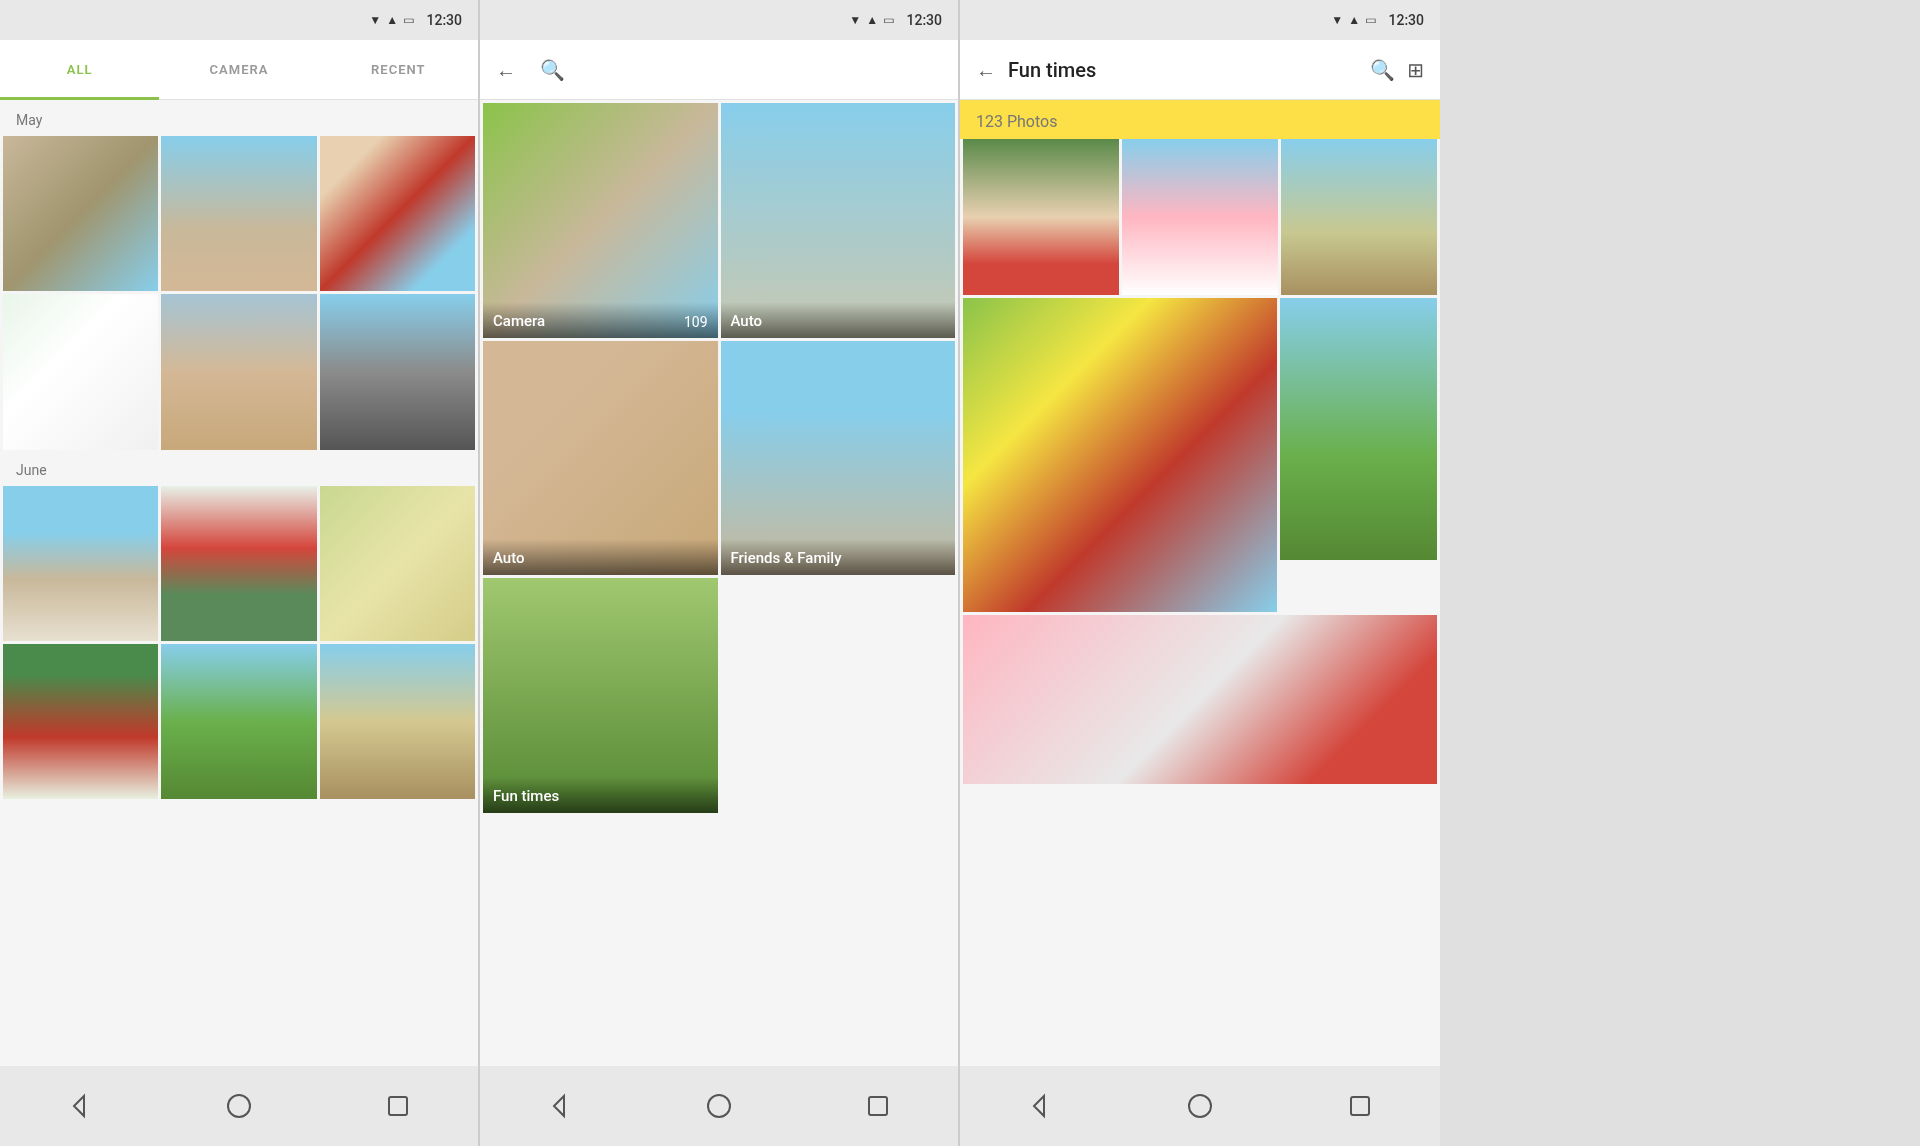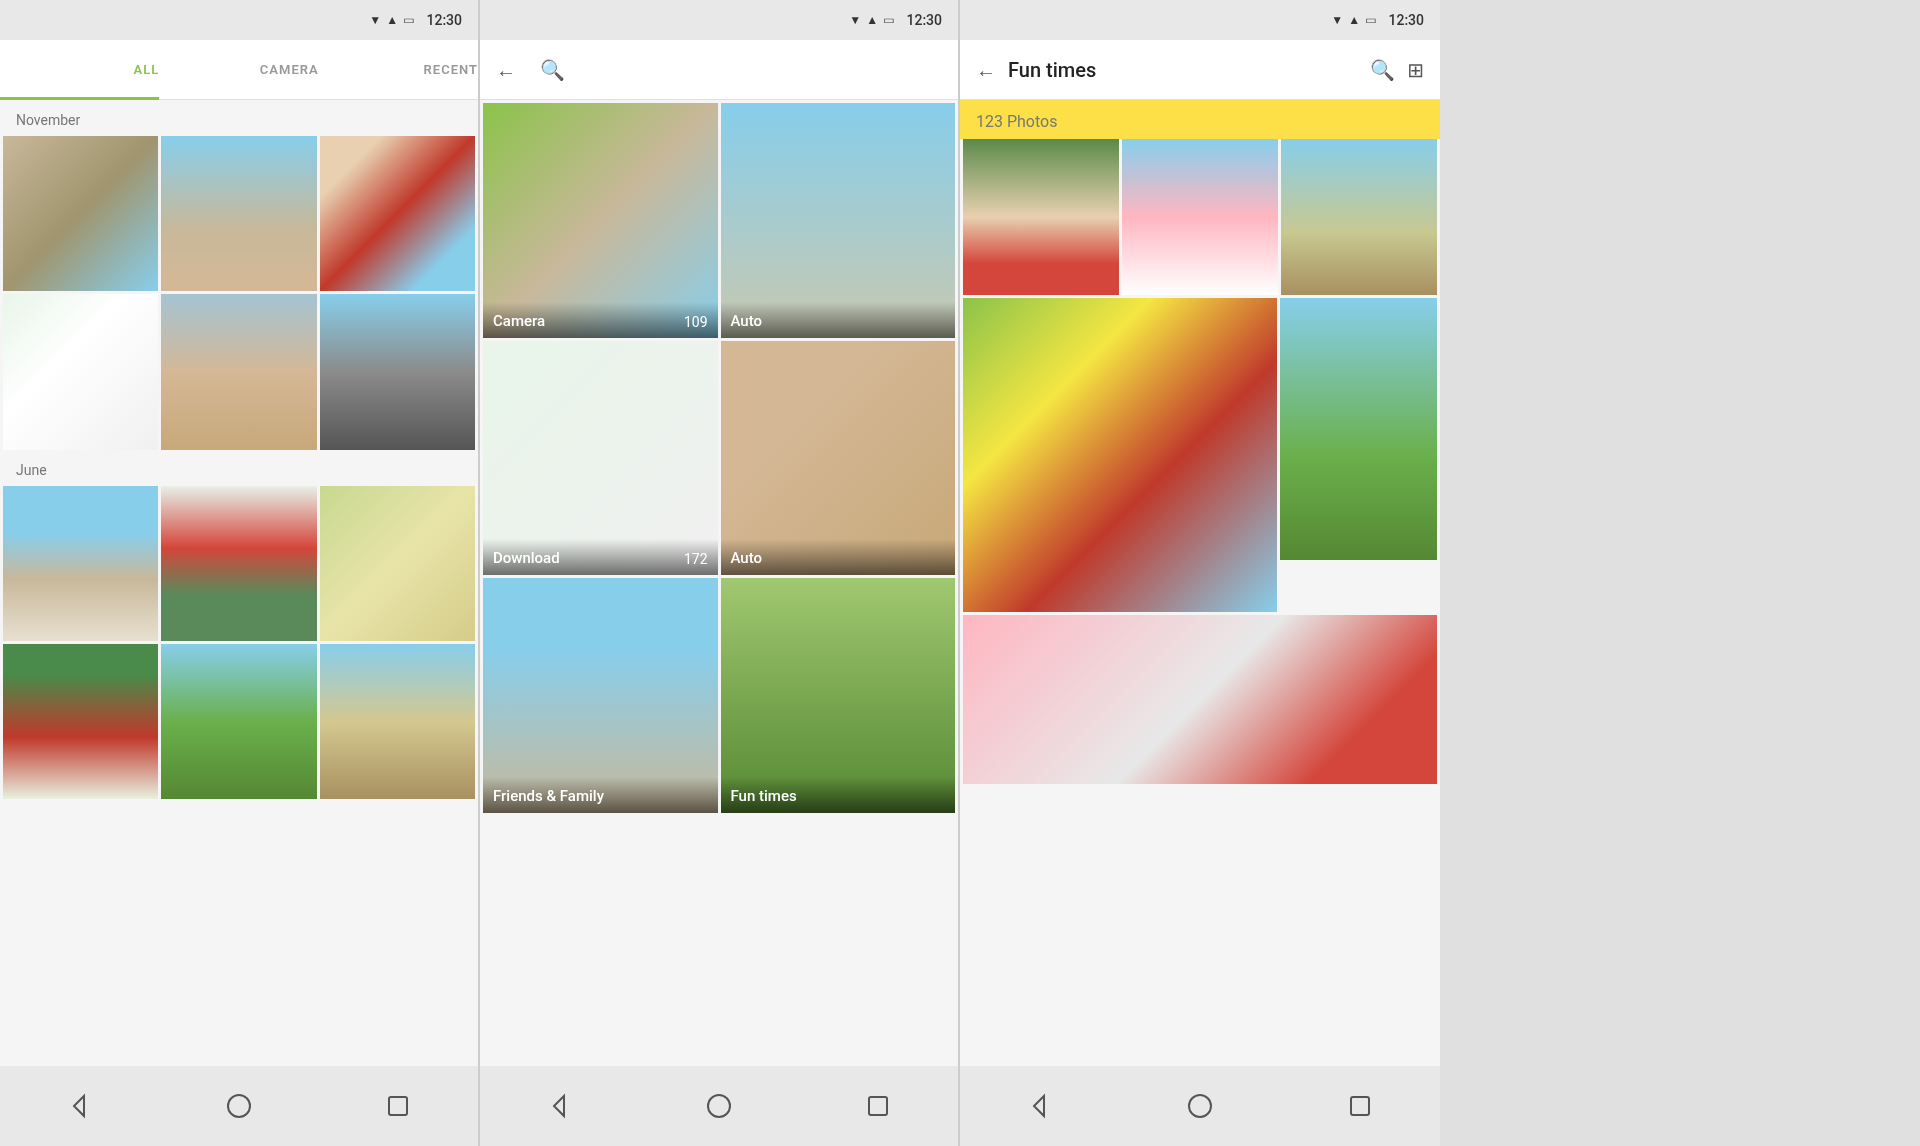--- a/index.html
+++ b/index.html
@@ -61,21 +61,21 @@
     }
     .top-nav.tabs {
       display: flex;
       flex-direction: row;
       padding: 0;
     }
     .tab-item {
       flex: 1;
       display: flex;
       flex-direction: column;
-      align-items: flex-end;
+      align-items: center;
       justify-content: center;
       height: 60px;
       font-size: 13px;
       font-weight: 600;
       color: #999;
       cursor: pointer;
       position: relative;
       letter-spacing: 1px;
     }
     .tab-item.active {
@@ -266,21 +266,21 @@
     <div class="tab-item">
       <span>CAMERA</span>
     </div>
     <div class="tab-item">
       <span>RECENT</span>
     </div>
   </div>
 
   <div class="content">
 
-    <div class="photo-section-label">November</div>
+    <div class="photo-section-label">May</div>
     <div class="photo-grid-3">
       <div class="photo-cell">
         <div class="photo-bg color-beach-1 photo-bg-img"></div>
       </div>
       <div class="photo-cell">
         <div class="photo-bg color-beach-2 photo-bg-img"></div>
       </div>
       <div class="photo-cell">
         <div class="photo-bg color-person photo-bg-img"></div>
       </div>
@@ -365,26 +365,20 @@
         </div>
       </div>
 
       <div class="album-cell color-album-auto">
         <div class="album-overlay">
           <span class="album-name">Auto</span>
           <span class="album-count"></span>
         </div>
       </div>
 
-      <div class="album-cell color-album-download">
-        <div class="album-overlay">
-          <span class="album-name">Download</span>
-          <span class="album-count">172</span>
-        </div>
-      </div>
 
       <div class="album-cell color-album-posts">
         <div class="album-overlay">
           <span class="album-name">Auto</span>
           <span class="album-count"></span>
         </div>
       </div>
 
       <div class="album-cell color-album-ff">
         <div class="album-overlay">

